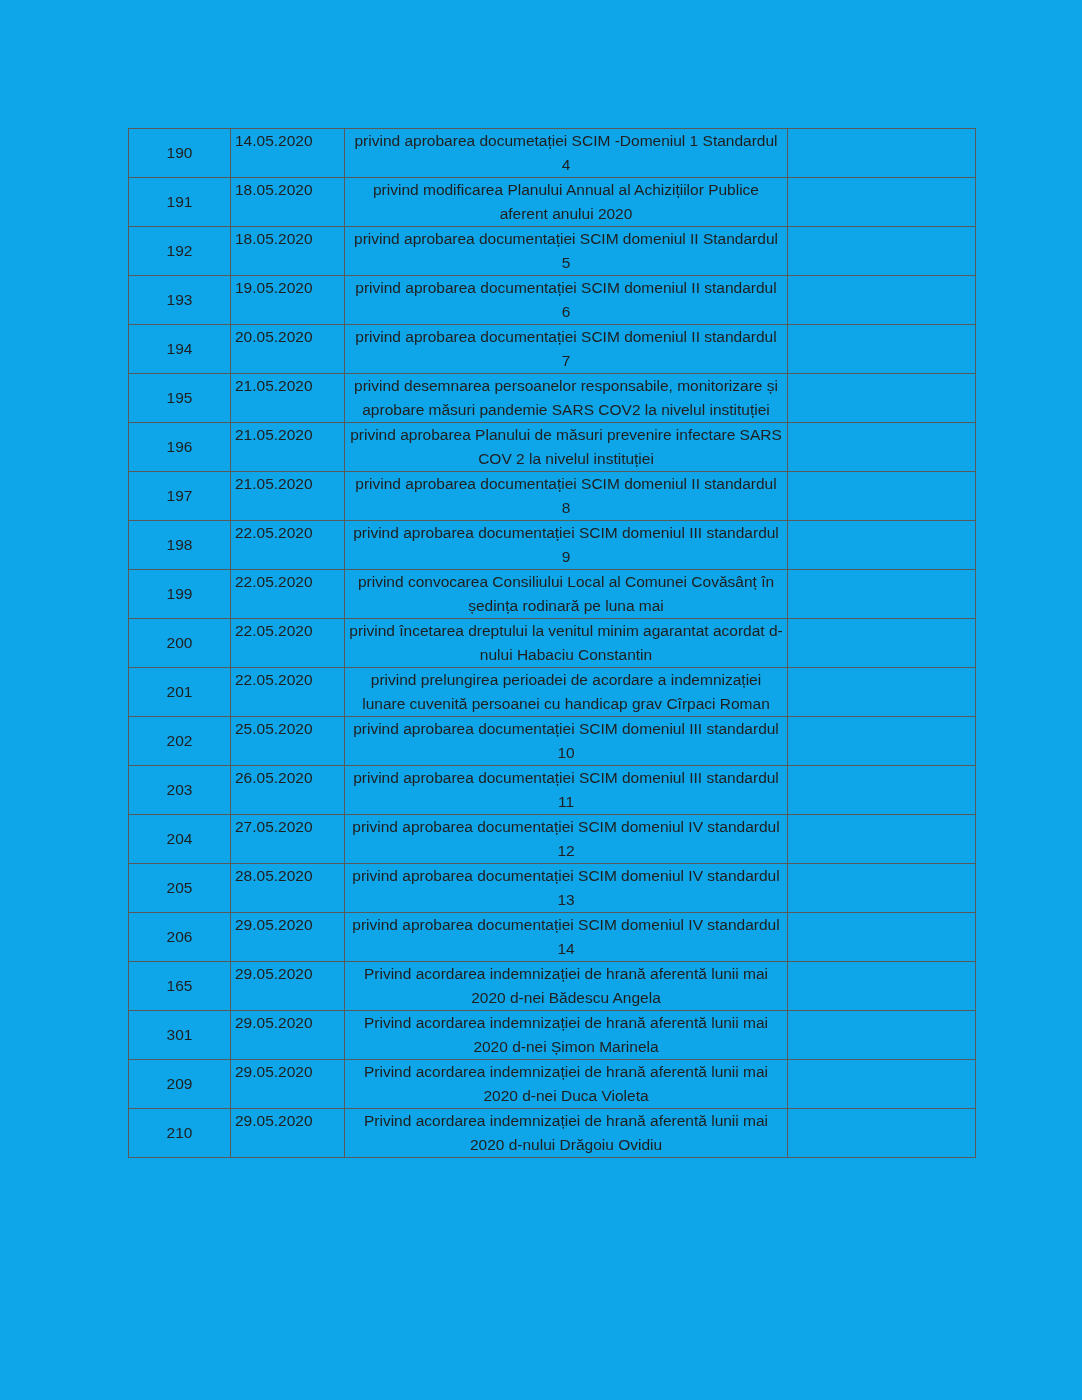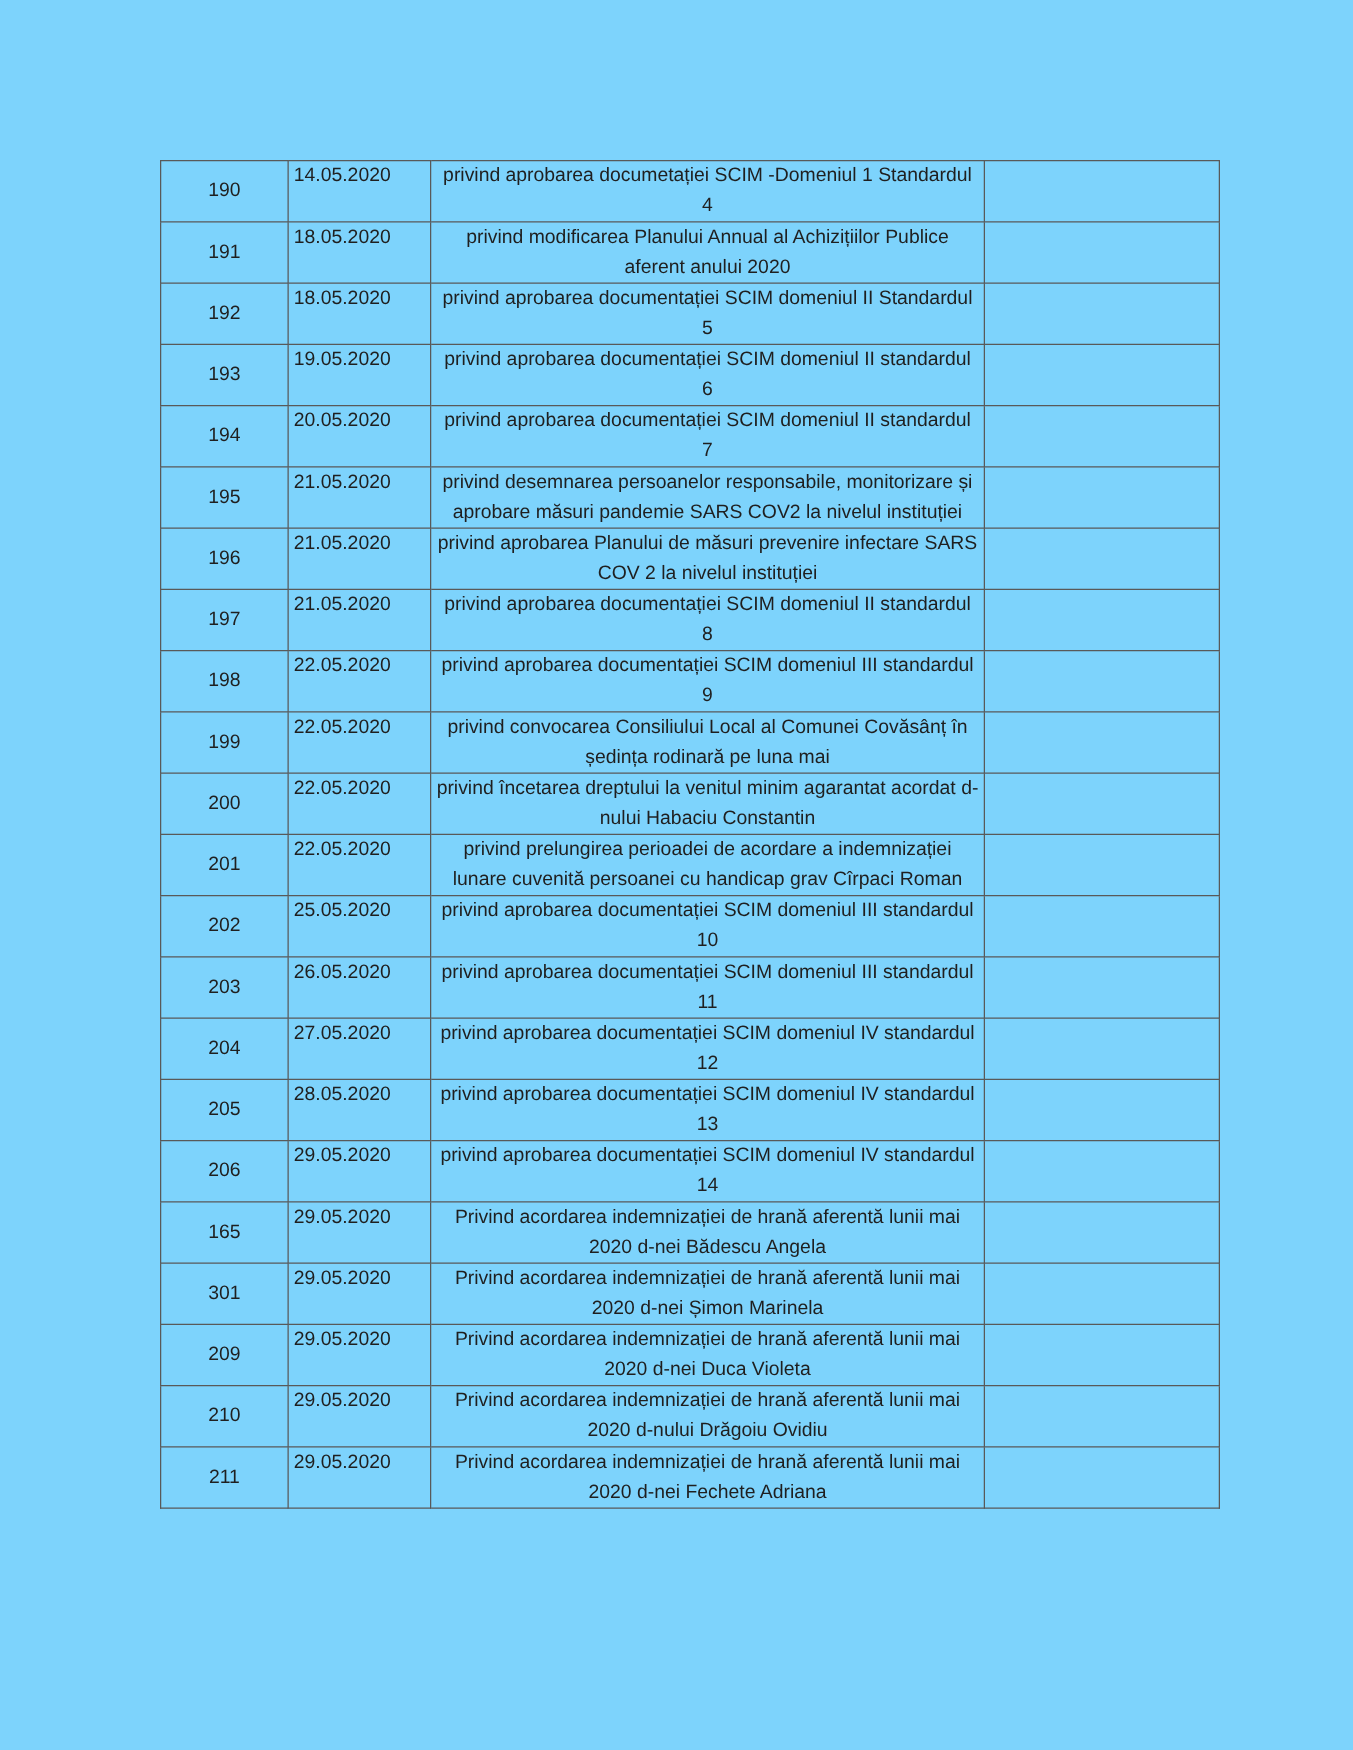--- a/index.html
+++ b/index.html
@@ -12,21 +12,21 @@
     width: 1082px;
     min-height: 1400px;
     position: relative;
     font-family: "Liberation Sans", sans-serif;
     color: #1f1f1f;
     -webkit-font-smoothing: antialiased;
   }
   .page {
     width: 1082px;
     min-height: 1400px;
-    background: #7dd3fc;
+    background: #0ea5e9;
     position: relative;
   }
   table.doc-table {
     position: absolute;
     left: 128px;
     top: 128px;
     width: 827px;
     border-collapse: collapse;
     table-layout: fixed;
     font-size: 15.5px;
@@ -205,21 +205,15 @@
     <td class="c-notes"></td>
   </tr>
 
   <tr>
     <td class="c-num">210</td>
     <td class="c-date">29.05.2020</td>
     <td class="c-desc">Privind acordarea indemnizației de hrană aferentă lunii mai 2020 d-nului Drăgoiu Ovidiu</td>
     <td class="c-notes"></td>
   </tr>
 
-  <tr>
-    <td class="c-num">211</td>
-    <td class="c-date">29.05.2020</td>
-    <td class="c-desc">Privind acordarea indemnizației de hrană aferentă lunii mai 2020 d-nei Fechete Adriana</td>
-    <td class="c-notes"></td>
-  </tr>
 </tbody>
   </table>
 </div>
 
 </body></html>

